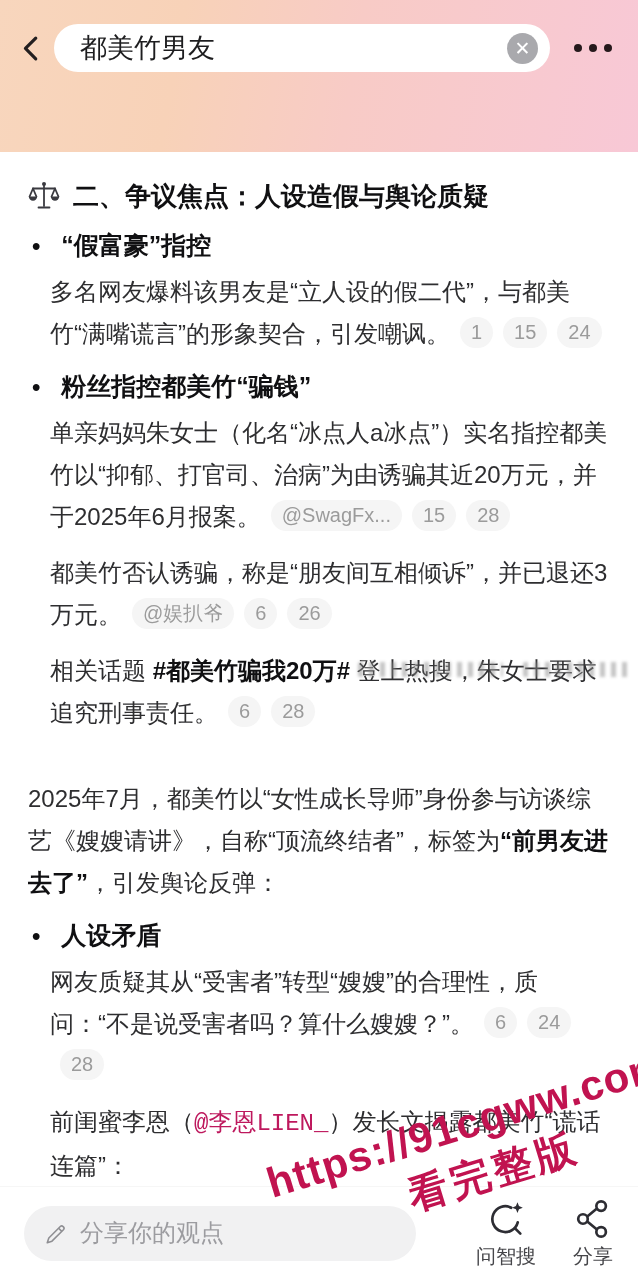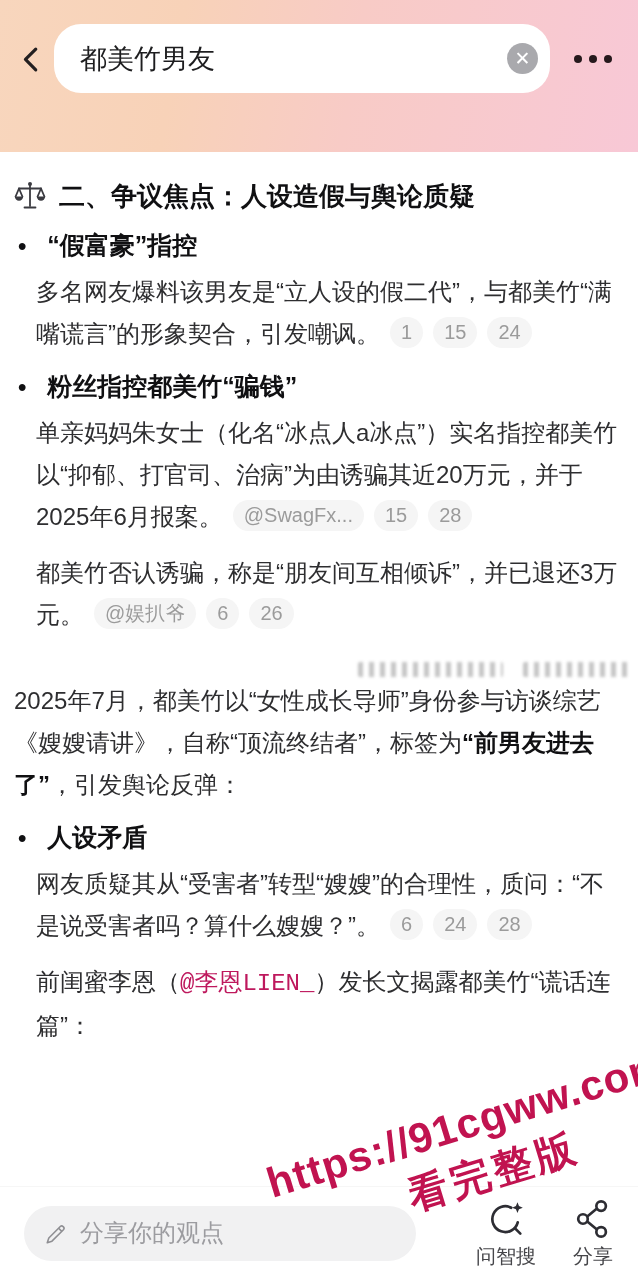--- a/index.html
+++ b/index.html
@@ -11,42 +11,42 @@
   .page { position:absolute; inset:0; }
 
   
   .header {
     position:absolute; top:0; left:0; right:0; height:152px;
     background:linear-gradient(100deg,#f8d6bd 0%,#f8d2b8 28%,#f8cbc6 55%,#f8c8d6 100%);
   }
   .search-row { display:flex; align-items:center; padding:24px 16px 0 10px; }
   .back-btn { width:44px; height:44px; display:flex; align-items:center; justify-content:center; flex:0 0 auto; }
   .search-pill {
-    flex:1; height:69px; background:#ffffff; border-radius:27px;
+    flex:1; height:48px; background:#ffffff; border-radius:27px;
     display:flex; align-items:center; padding:0 12px 0 26px; margin-right:14px;
   }
   .search-query { flex:1; font-size:27px; color:#1d1d1f; }
   .clear-btn {
     width:31px; height:31px; border-radius:50%; background:#a9a9ad; color:#ffffff;
     display:flex; align-items:center; justify-content:center; font-size:19px; font-weight:bold; line-height:1;
   }
   .more-btn { display:flex; gap:7px; width:58px; justify-content:center; align-items:center; height:44px; }
   .more-btn i { width:8px; height:8px; border-radius:50%; background:#26191c; }
 
   .tabs { display:flex; align-items:baseline; justify-content:space-between; padding:0 28px; margin-top:20px; }
   .tab { font-size:27px; color:#8f867c; position:relative; cursor:pointer; }
   .tab.active { color:#0d0d0d; font-weight:bold; }
   .tab.active::after {
     content:""; position:absolute; left:50%; transform:translateX(-50%);
     bottom:-16px; width:37px; height:8px; border-radius:5px; background:#ee8d16;
   }
   .tab.plus { font-size:31px; color:#938a80; font-weight:300; }
 
   
-  .content { position:absolute; top:152px; left:0; right:0; bottom:0; background:#ffffff; padding:26px 14px 0;border-radius:24px; }
+  .content { position:absolute; top:152px; left:0; right:0; bottom:0; background:#ffffff; padding:26px 28px 0;border-radius:24px; }
   .sec-title { display:flex; align-items:center; gap:13px; font-size:26px; line-height:36px; font-weight:bold; color:#101012; margin-bottom:14px; }
   .sec-title.second { margin-top:8px; }
   .sec-icon { width:32px; height:32px; display:inline-flex; flex:0 0 auto; }
   .bullet-title { font-size:25px; line-height:34px; font-weight:bold; color:#101012; margin:6px 0 8px; padding-left:4px; }
   .bullet-title::before { content:"•"; margin-right:14px; font-size:24px; }
   .para { font-size:24px; line-height:42px; color:#2e2e30; margin-bottom:14px; padding-left:22px; }
   .para .b { font-weight:bold; color:#101012; }
   .para .mention { color:#be185d;font-family:Liberation Mono, monospace; }
   .ref {
     display:inline-block; background:#f5f5f5; color:#9b9b9b; font-size:20px;
@@ -137,20 +137,23 @@
 
     <div class="bullet-title">
       <span>粉丝指控都美竹“骗钱”</span>
     </div>
     <p class="para">
       <span>单亲妈妈朱女士（化名“冰点人a冰点”）实名指控都美竹以“抑郁、打官司、治病”为由诱骗其近20万元，并于2025年6月报案。</span><span class="ref">@SwagFx...</span><span class="ref">15</span><span class="ref">28</span>
     </p>
     <p class="para">
       <span>都美竹否认诱骗，称是“朋友间互相倾诉”，并已退还3万元。</span><span class="ref">@娱扒爷</span><span class="ref">6</span><span class="ref">26</span>
     </p>
+    <p class="para">
+      <span>相关话题 </span><span class="b">#都美竹骗我20万#</span><span> 登上热搜，朱女士要求追究刑事责任。</span><span class="ref">6</span><span class="ref">28</span>
+    </p>
 
 
     <p class="para" style="padding-left:0;margin-top:44px;">
       <span>2025年7月，都美竹以“女性成长导师”身份参与访谈综艺《嫂嫂请讲》，自称“顶流终结者”，标签为</span><span class="b">“前男友进去了”</span><span>，引发舆论反弹：</span>
     </p>
 
     <div class="bullet-title">
       <span>人设矛盾</span>
     </div>
     <p class="para">

